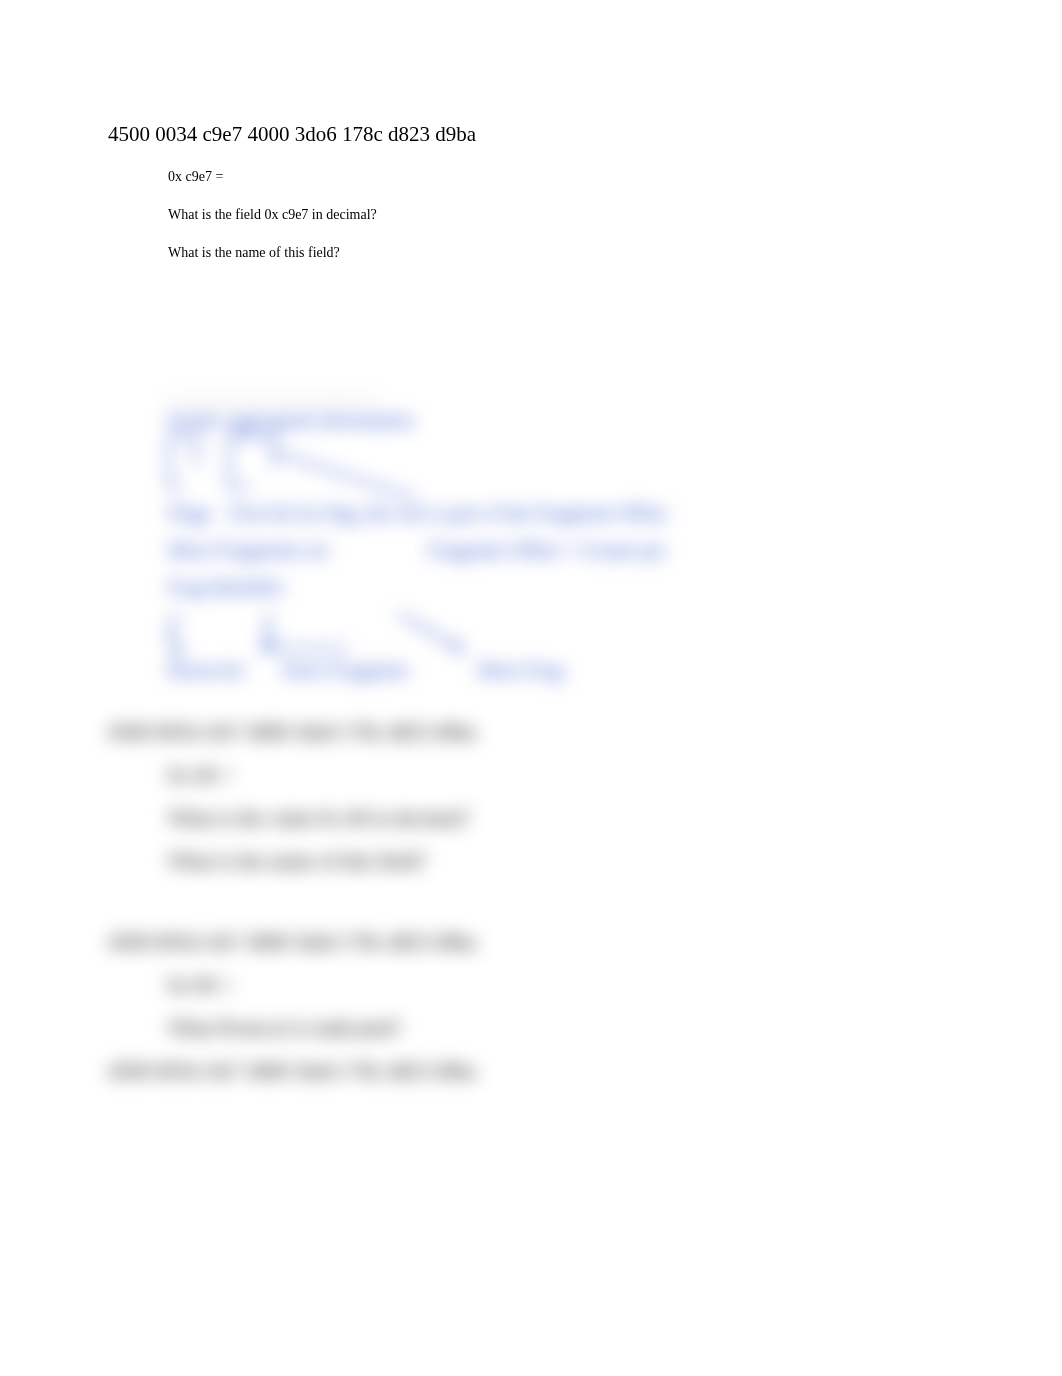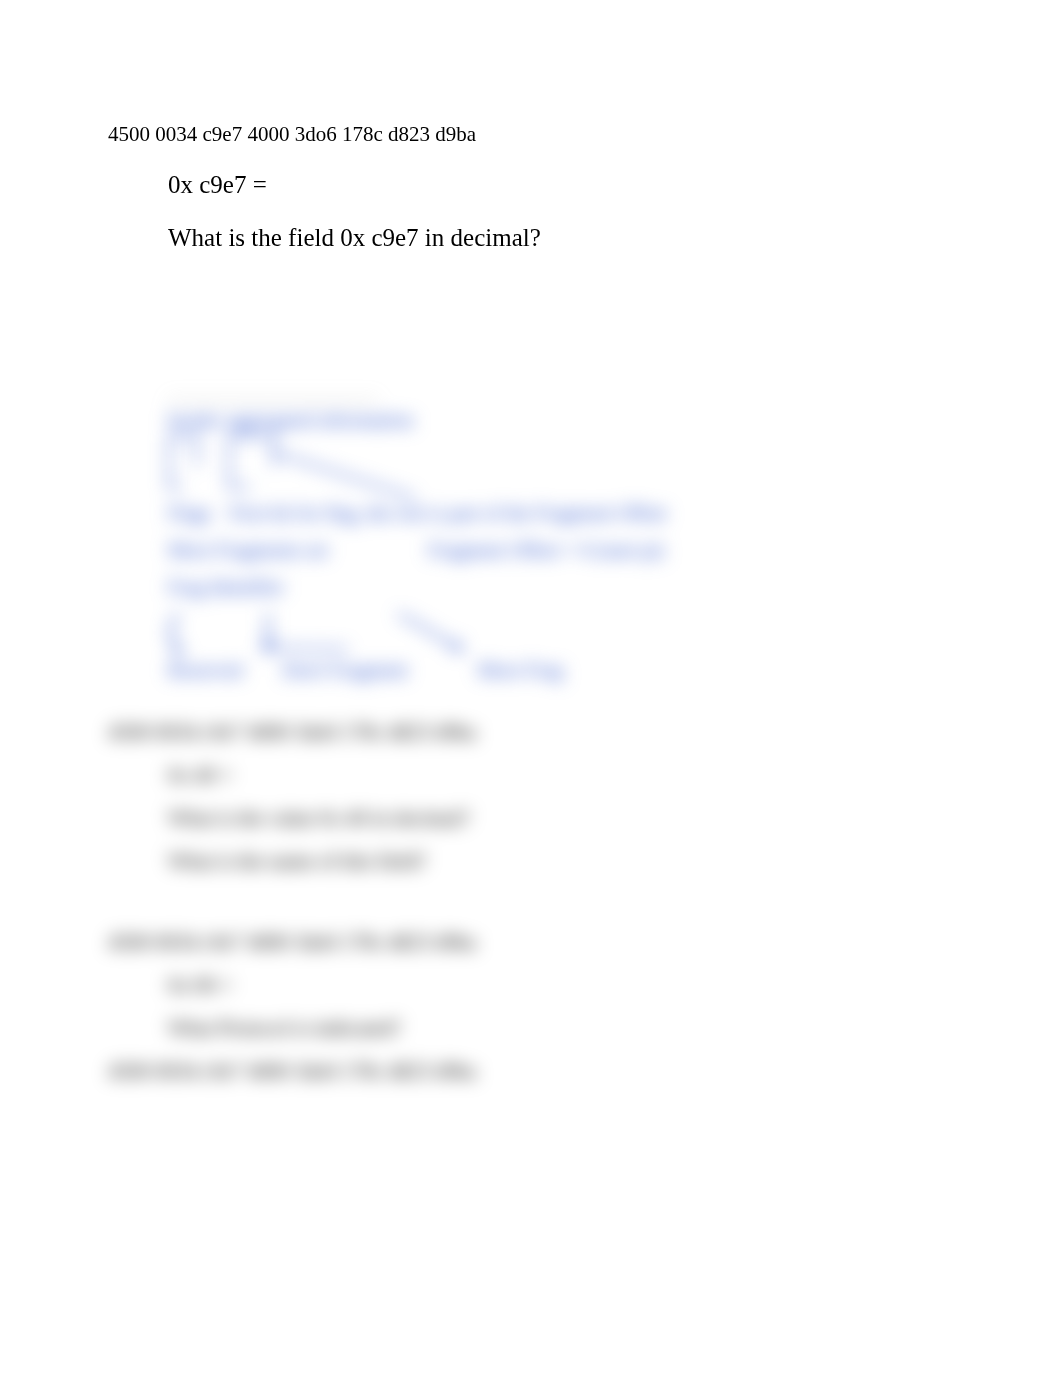--- a/index.html
+++ b/index.html
@@ -24,21 +24,21 @@
     }
     .hex-line {
       font-size: 21px;
       line-height: 1.4;
       margin-bottom: 18px;
     }
     .indent-block {
       padding-left: 60px;
     }
     .q-line {
-      font-size: 25px;
+      font-size: 14px;
       line-height: 1.4;
       margin-bottom: 18px;
       font-family: Liberation Serif, serif;
     }
     
     .blur-zone {
       position: absolute;
       left: 108px;
       width: 850px;
       font-family: "Times New Roman", Times, serif;
@@ -143,20 +143,21 @@
     }
   </style>
 </head>
 <body>
 
 <div class="content">
   <div class="hex-line">4500 0034 c9e7 4000 3do6 178c d823 d9ba</div>
   <div class="indent-block">
     <div class="q-line">0x c9e7 =</div>
     <div class="q-line">What is the field 0x c9e7 in decimal?</div>
+    <div class="q-line">What is the name of this field?</div>
   </div>
 </div>
 
 <div class="blur-zone diagram-zone">
   <div class="top-rule"></div>
   <div class="header-row">header aggregated information</div>
 
   <div class="brackets-wrap">
     <div class="bracket-line" style="left:0;"></div>
     <div class="bracket-line" style="left:28px;height:30px;"></div>

